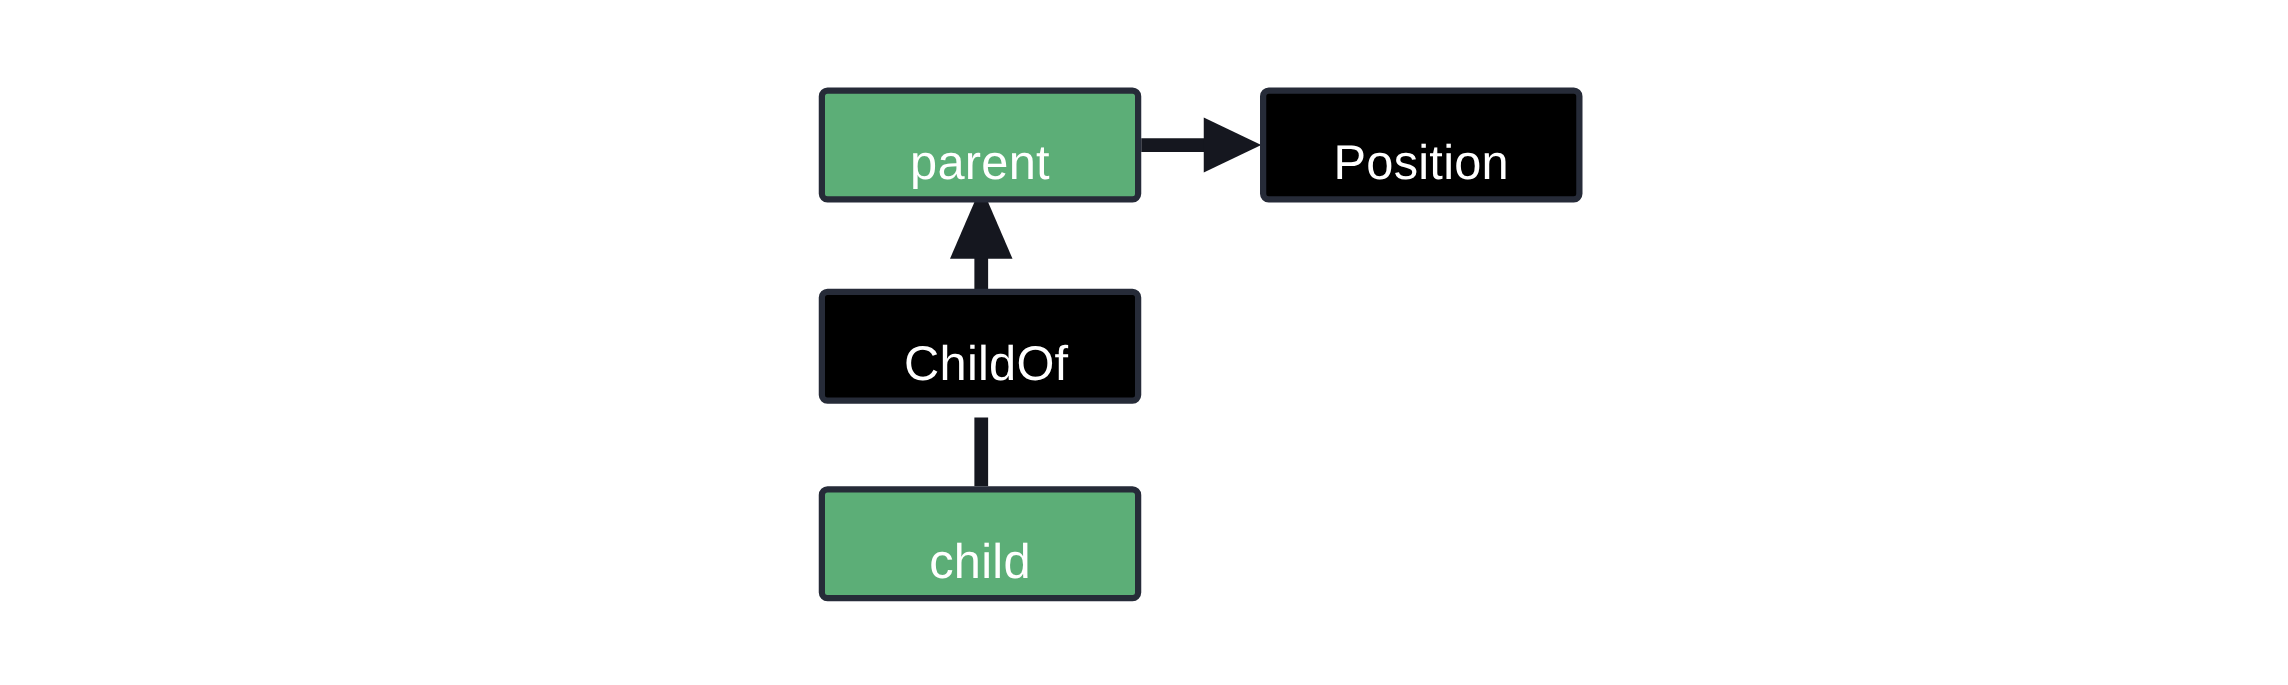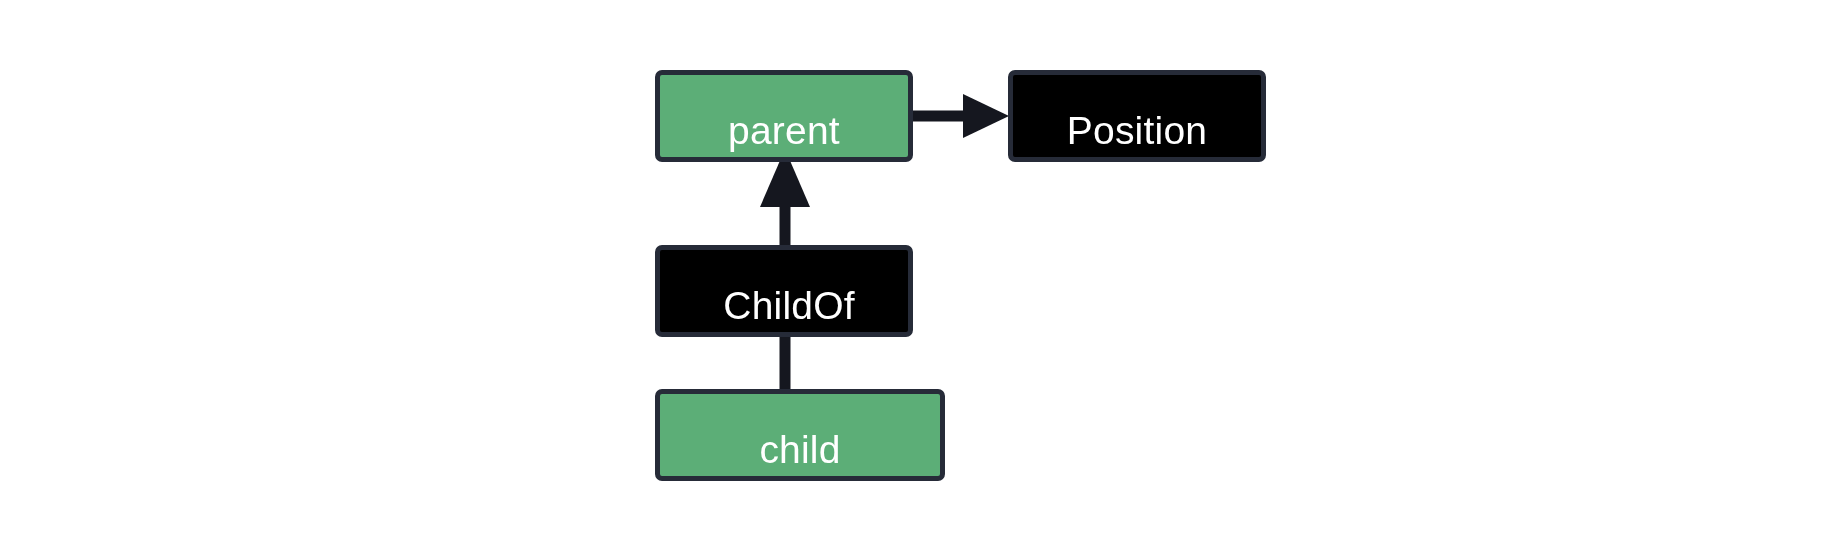--- a/index.html
+++ b/index.html
@@ -77,21 +77,21 @@
   </svg>
 
   <div class="node node-entity" style="left:655px; top:70px; width:258px; height:92px;">
     <span class="node-label">parent</span>
   </div>
 
   <div class="node node-component" style="left:1008px; top:70px; width:258px; height:92px;">
     <span class="node-label">Position</span>
   </div>
 
-  <div class="node node-component" style="left:655px; top:245px; width:258px; height:92px;padding-left:10px;">
+  <div class="node node-component" style="left:655px; top:231px; width:258px; height:92px;padding-left:10px;">
     <span class="node-label">ChildOf</span>
   </div>
 
-  <div class="node node-entity" style="left:655px; top:389px; width:290px; height:92px;">
+  <div class="node node-entity" style="left:655px; top:389px; width:258px; height:92px;">
     <span class="node-label">child</span>
   </div>
 
 </div>
 
 </body></html>

